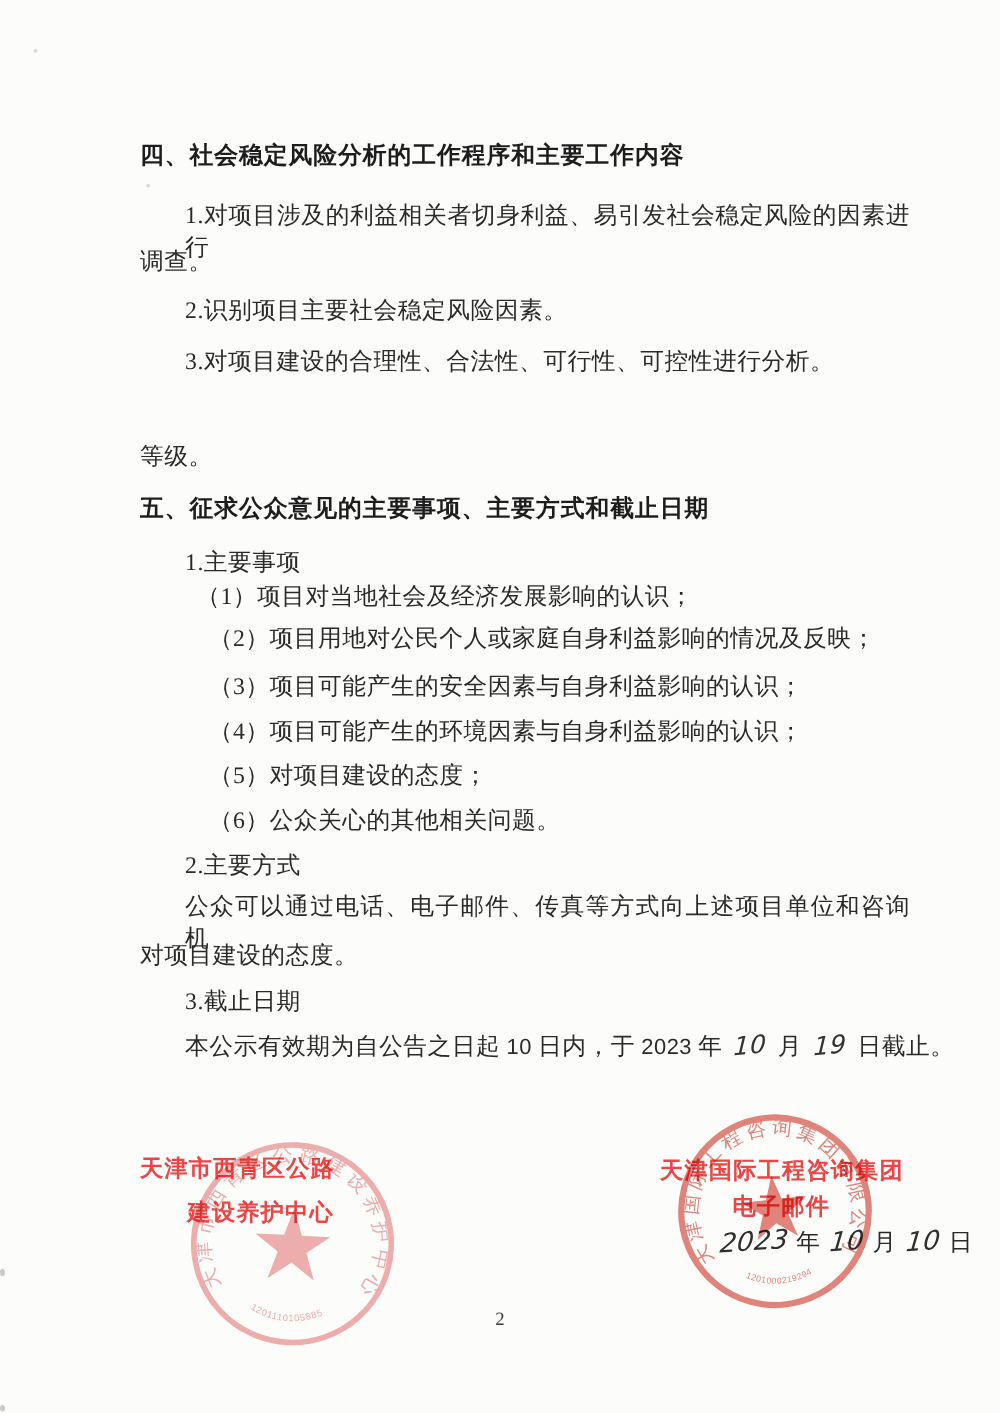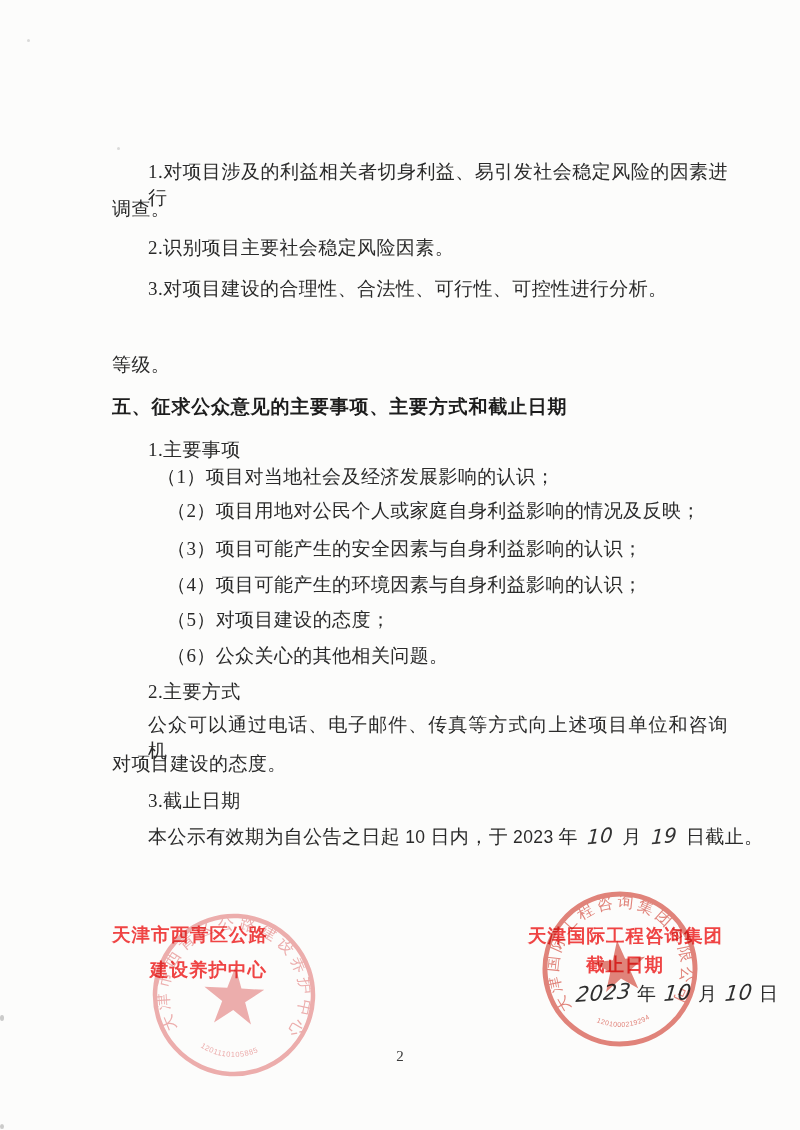--- a/index.html
+++ b/index.html
@@ -78,20 +78,21 @@
   .speck{
     position:absolute;width:3px;height:3px;border-radius:50%;
     background:#9a9a9a;opacity:0.35;
   }
 </style>
 </head>
 <body>
 
 <div class="page">
 
+  <div class="line heading" style="left:112px;top:111px">四、社会稳定风险分析的工作程序和主要工作内容</div>
 
   <div class="line just" style="left:148px;top:159px">1.对项目涉及的利益相关者切身利益、易引发社会稳定风险的因素进行</div>
   <div class="line" style="left:112px;top:196px">调查。</div>
 
   <div class="line" style="left:148px;top:235px">2.识别项目主要社会稳定风险因素。</div>
 
   <div class="line" style="left:148px;top:276px">3.对项目建设的合理性、合法性、可行性、可控性进行分析。</div>
 
   <div class="line" style="left:112px;top:352px">等级。</div>
 
@@ -114,21 +115,21 @@
   <div class="line" style="left:148px;top:788px">3.截止日期</div>
 
   <div class="line" style="left:148px;top:824px">
     <span>本公示有效期为自公告之日起</span><span class="num">10</span><span>日内，于</span><span class="num">2023</span><span>年</span><span class="hw">10</span><span>月</span><span class="hw">19</span><span>日截止。</span>
   </div>
 
   <div class="line orgname" style="left:112px;top:922px">天津市西青区公路</div>
   <div class="line orgname" style="left:150px;top:957px">建设养护中心</div>
 
   <div class="line orgname" style="left:528px;top:923px">天津国际工程咨询集团</div>
-  <div class="line orgname" style="left:586px;top:952px">截止日期</div>
+  <div class="line orgname" style="left:586px;top:952px">电子邮件</div>
 
   <div class="line" style="left:576px;top:981px">
     <span class="hw-date">2023</span><span class="datelabel">年</span><span class="hw-date">10</span><span class="datelabel">月</span><span class="hw-date">10</span><span class="datelabel" style="margin-right:0">日</span>
   </div>
 
   <svg class="seal" style="left:148px;top:906px;transform:rotate(3deg)" width="172" height="178" viewBox="0 0 172 178">
     <defs>
       <path id="arcL" d="M 32.2 126.9 A 66 66 0 1 1 139.8 126.9" fill="none"></path>
       <path id="numL" d="M 55 142.7 A 62 62 0 0 0 117 142.7" fill="none"></path>
     </defs>

